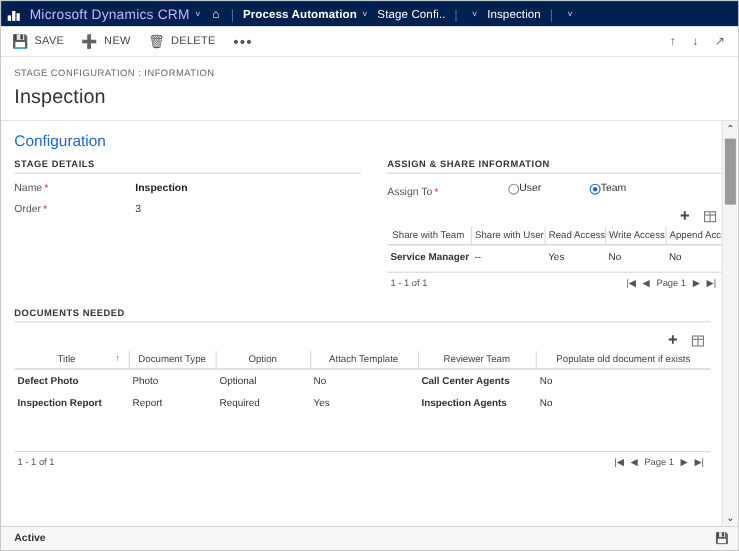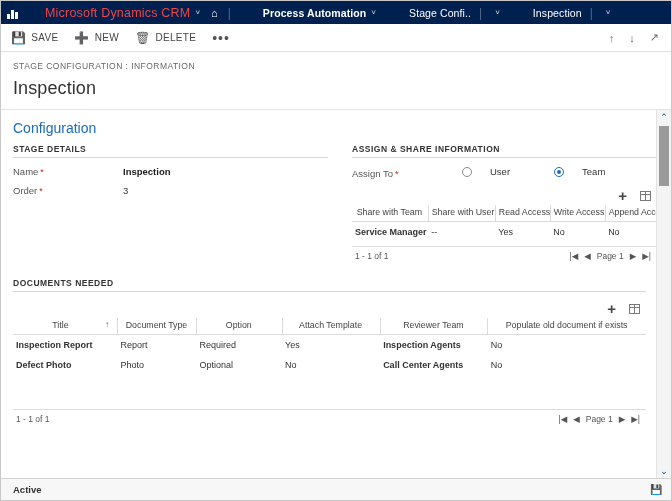--- a/index.html
+++ b/index.html
@@ -40,36 +40,34 @@
   .topnav .waffle i {
     display: block; width: 3px; background: #ffffff;
   }
   .topnav .waffle i:nth-child(1){ height: 5px; }
   .topnav .waffle i:nth-child(2){ height: 9px; }
   .topnav .waffle i:nth-child(3){ height: 7px; }
   .brand {
     font-size: 12.5px;
     font-weight: 400;
     letter-spacing: .2px;
-    color: #ef4444;
-    margin-left: 18px;
+    color: #c4b5fd;
   }
   .navchev {
     font-size: 8px;
     margin: 0 9px 0 5px;
     color: #d8dde6;
     line-height: 1;
   }
   .home-ic { margin: 0 2px; font-size: 11px; }
   .nav-sep { color: #54688c; margin: 0 8px; font-size: 12px; }
   .navitem {
     font-size: 10.5px;
     color: #ffffff;
     letter-spacing: .1px;
-    margin-left: 24px;
   }
   .navitem.bold { font-weight: 700; }
 
   
   .cmdbar {
     height: 28px;
     flex: 0 0 auto;
     border-bottom: 1px solid #e0e0e0;
     display: flex;
     align-items: center;
@@ -149,21 +147,21 @@
   
   .frow { display: flex; align-items: baseline; margin-bottom: 8px; font-size: 9.5px; }
   .flabel { width: 110px; flex: 0 0 110px; color: #555; }
   .req { color: #cc2020; font-size: 9px; margin-left: 2px; }
   .fval { color: #222; font-weight: 700; }
   .fval.link { color: #1a6bbd; font-weight: 700; cursor: pointer; }
   .fval.plain { font-weight: 400; color: #333; }
 
   
   .radiogrp { display: flex; align-items: center; gap: 44px; }
-  .radio { display: inline-flex; align-items: center; gap: 18px; font-size: 9.5px; color: #333; cursor: pointer; }
+  .radio { display: inline-flex; align-items: center; gap: 0; font-size: 9.5px; color: #333; cursor: pointer; }
   .rb {
     width: 10px; height: 10px; border-radius: 50%;
     border: 1px solid #8a8a8a; background: #fff;
     display: inline-block; position: relative;
   }
   .rb.on { border-color: #1a6bbd; }
   .rb.on::after {
     content: ""; position: absolute;
     left: 2px; top: 2px; width: 4px; height: 4px;
     border-radius: 50%; background: #1a6bbd;
@@ -411,33 +409,33 @@
               </th>
               <th>Document Type</th>
               <th>Option</th>
               <th>Attach Template</th>
               <th>Reviewer Team</th>
               <th>Populate old document if exists</th>
             </tr>
           </thead>
           <tbody>
             <tr>
+              <td class="lk">Defect Photo</td>
+              <td>Photo</td>
+              <td>Optional</td>
+              <td>No</td>
+              <td class="lk">Call Center Agents</td>
+              <td>No</td>
+            </tr>
+            <tr>
               <td class="lk">Inspection Report</td>
               <td>Report</td>
               <td>Required</td>
               <td>Yes</td>
               <td class="lk">Inspection Agents</td>
-              <td>No</td>
-            </tr>
-            <tr>
-              <td class="lk">Defect Photo</td>
-              <td>Photo</td>
-              <td>Optional</td>
-              <td>No</td>
-              <td class="lk">Call Center Agents</td>
               <td>No</td>
             </tr>
           </tbody>
         </table>
 
         <div class="pager" style="margin-top:34px;">
           <span>1 - 1 of 1</span>
           <span class="right">
             <span class="pg">|◀</span>
             <span class="pg">◀</span>

